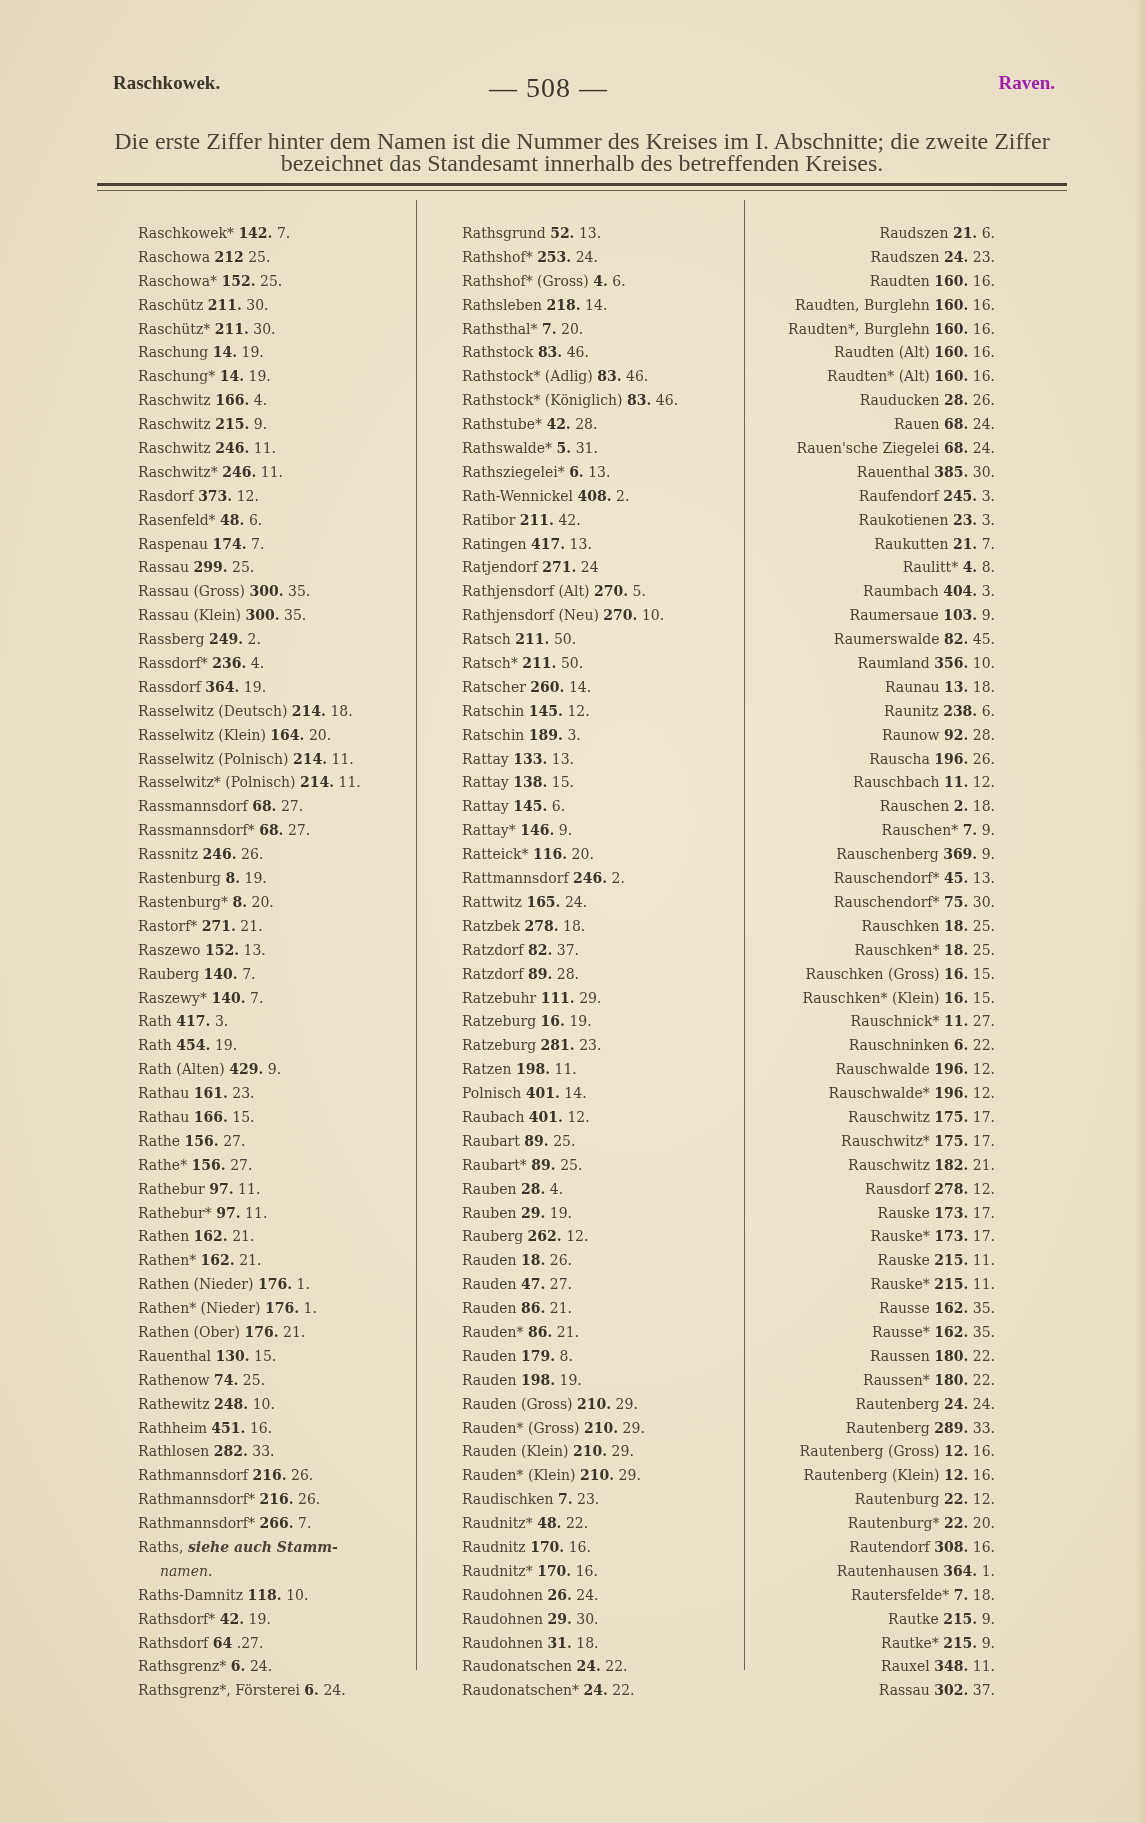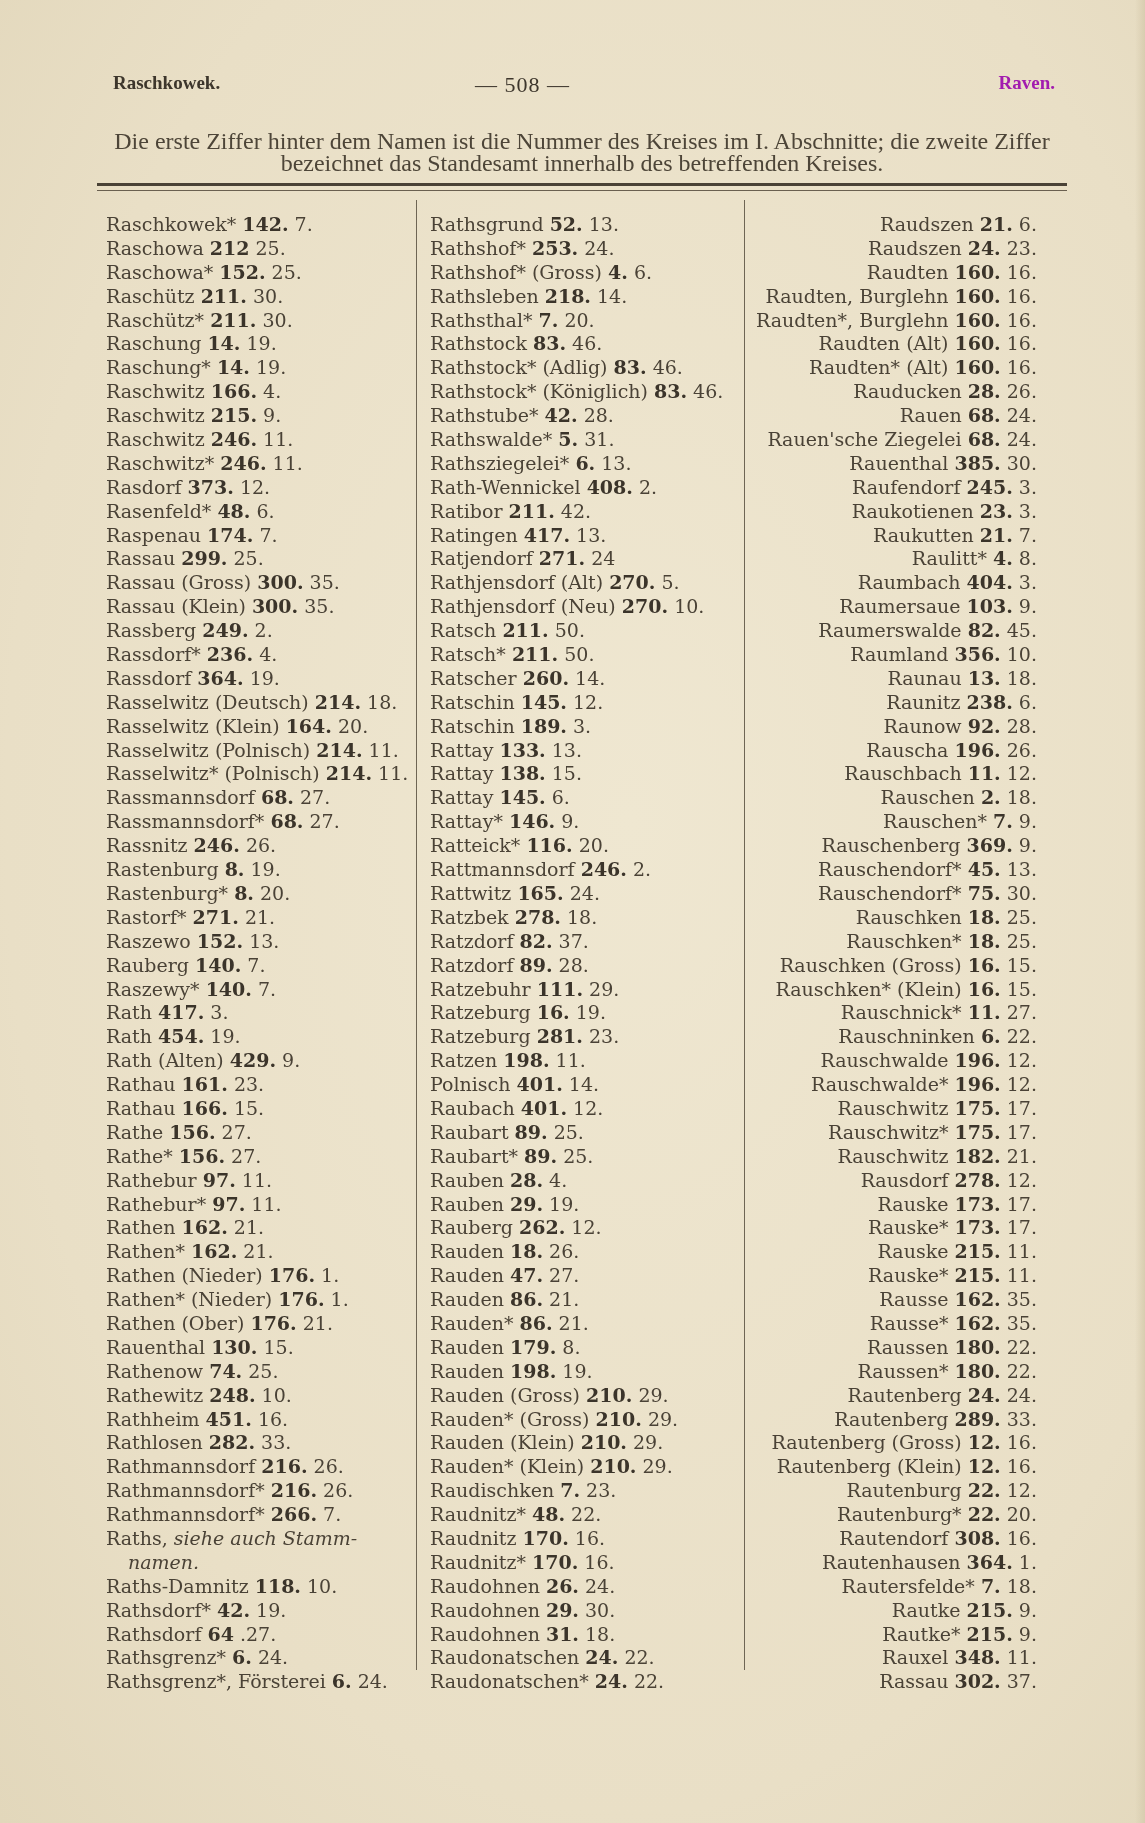--- a/index.html
+++ b/index.html
@@ -20,45 +20,46 @@
     position: absolute; top: 0; right: 0; width: 10px; height: 100%;
     background: linear-gradient(to right, rgba(255,255,255,0), #d8cdb0);
     z-index: 0;
   }
   .content { position: absolute; inset: 0; z-index: 1; }
   .running-head {
     position: absolute; top: 72px; left: 105px; width: 950px; height: 30px;
     font-family: "Liberation Serif", serif;
   }
   .rh-left { position: absolute; left: 0; top: 0; font-size: 19px; font-weight: bold; color: #3d362c; margin-left: 8px; }
-  .rh-center { position: absolute; left: 370px; top: 0; font-size: 22px; color: #3d362c; letter-spacing: 1px; }
+  .rh-center { position: absolute; left: 384px; top: 0; font-size: 28px; color: #3d362c; letter-spacing: 1px; }
   .rh-right { position: absolute; right: 0; top: 0; font-size: 19px; font-weight: bold; color: #a21caf; }
   .note {
     position: absolute; top: 130px; left: 98px; width: 968px;
     text-align: center; font-family: "Liberation Serif", serif;
     font-size: 24px; line-height: 22px; color: #4d4538;
     text-align-last: center;
   }
   .rule-thick { position: absolute; top: 183px; left: 97px; width: 970px; height: 3px; background: #4a4236; }
   .rule-thin  { position: absolute; top: 190px; left: 97px; width: 970px; height: 1px; background: #6a6050; }
   .col {
-    position: absolute; top: 213px;
-    font-size: 19px; line-height: 23.9px;
+    position: absolute; top: 222px;
+    font-size: 14px; line-height: 23.9px;
     white-space: nowrap;
+    margin-left: 32px;
   }
   .col1 { left: 106px; }
   .col2 { left: 430px; }
   .col3 { left: 756px; text-align: right; }
   .vline { position: absolute; width: 1px; background: #6e6554; }
   .v1 { left: 416px; top: 200px; height: 1470px; }
   .v2 { left: 744px; top: 200px; height: 1470px; }
   .entry { height: 23.9px; }
   .entry .n1 { font-weight: bold; color: #3b342a; }
   .entry .cont { padding-left: 22px; font-style: italic; }
-  .entry i { font-style: italic; }
+  .entry i { font-style: italic; font-weight: bold; }
 </style>
 </head>
 <body>
 
 <div class="page-shade"></div>
 <div class="right-edge"></div>
 
 <div class="content">
   <div class="running-head">
     <span class="rh-left">Raschkowek.</span>

